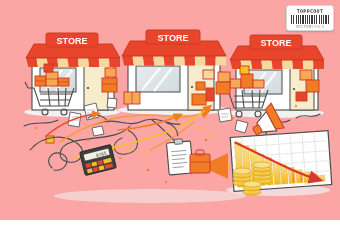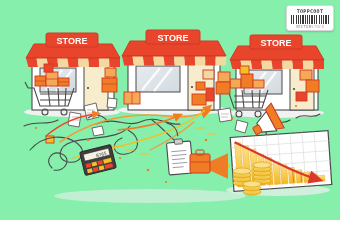--- a/index.html
+++ b/index.html
@@ -1,21 +1,21 @@
 <!DOCTYPE html>
 <html><head>
 <meta charset="utf-8">
 <style>
   html,body{margin:0;padding:0;}
   body{
     width:340px;height:220px;overflow:hidden;
     background:#ffffff;
     font-family:"Liberation Sans",sans-serif;
   }
-  #stage{position:relative;width:340px;height:220px;background:#86efac;}
+  #stage{position:relative;width:340px;height:220px;background:#fca5a5;}
   svg.layer{position:absolute;left:0;top:0;width:340px;height:220px;display:block;}
 
   .wm{
     position:absolute;right:6px;top:5px;
     width:46px;height:24px;
     background:#ffffff;
     border:1px solid #d8d8d8;
     border-radius:3px;
     box-shadow:0 1px 2px rgba(0,0,0,.18);
     display:flex;flex-direction:column;align-items:center;justify-content:center;

